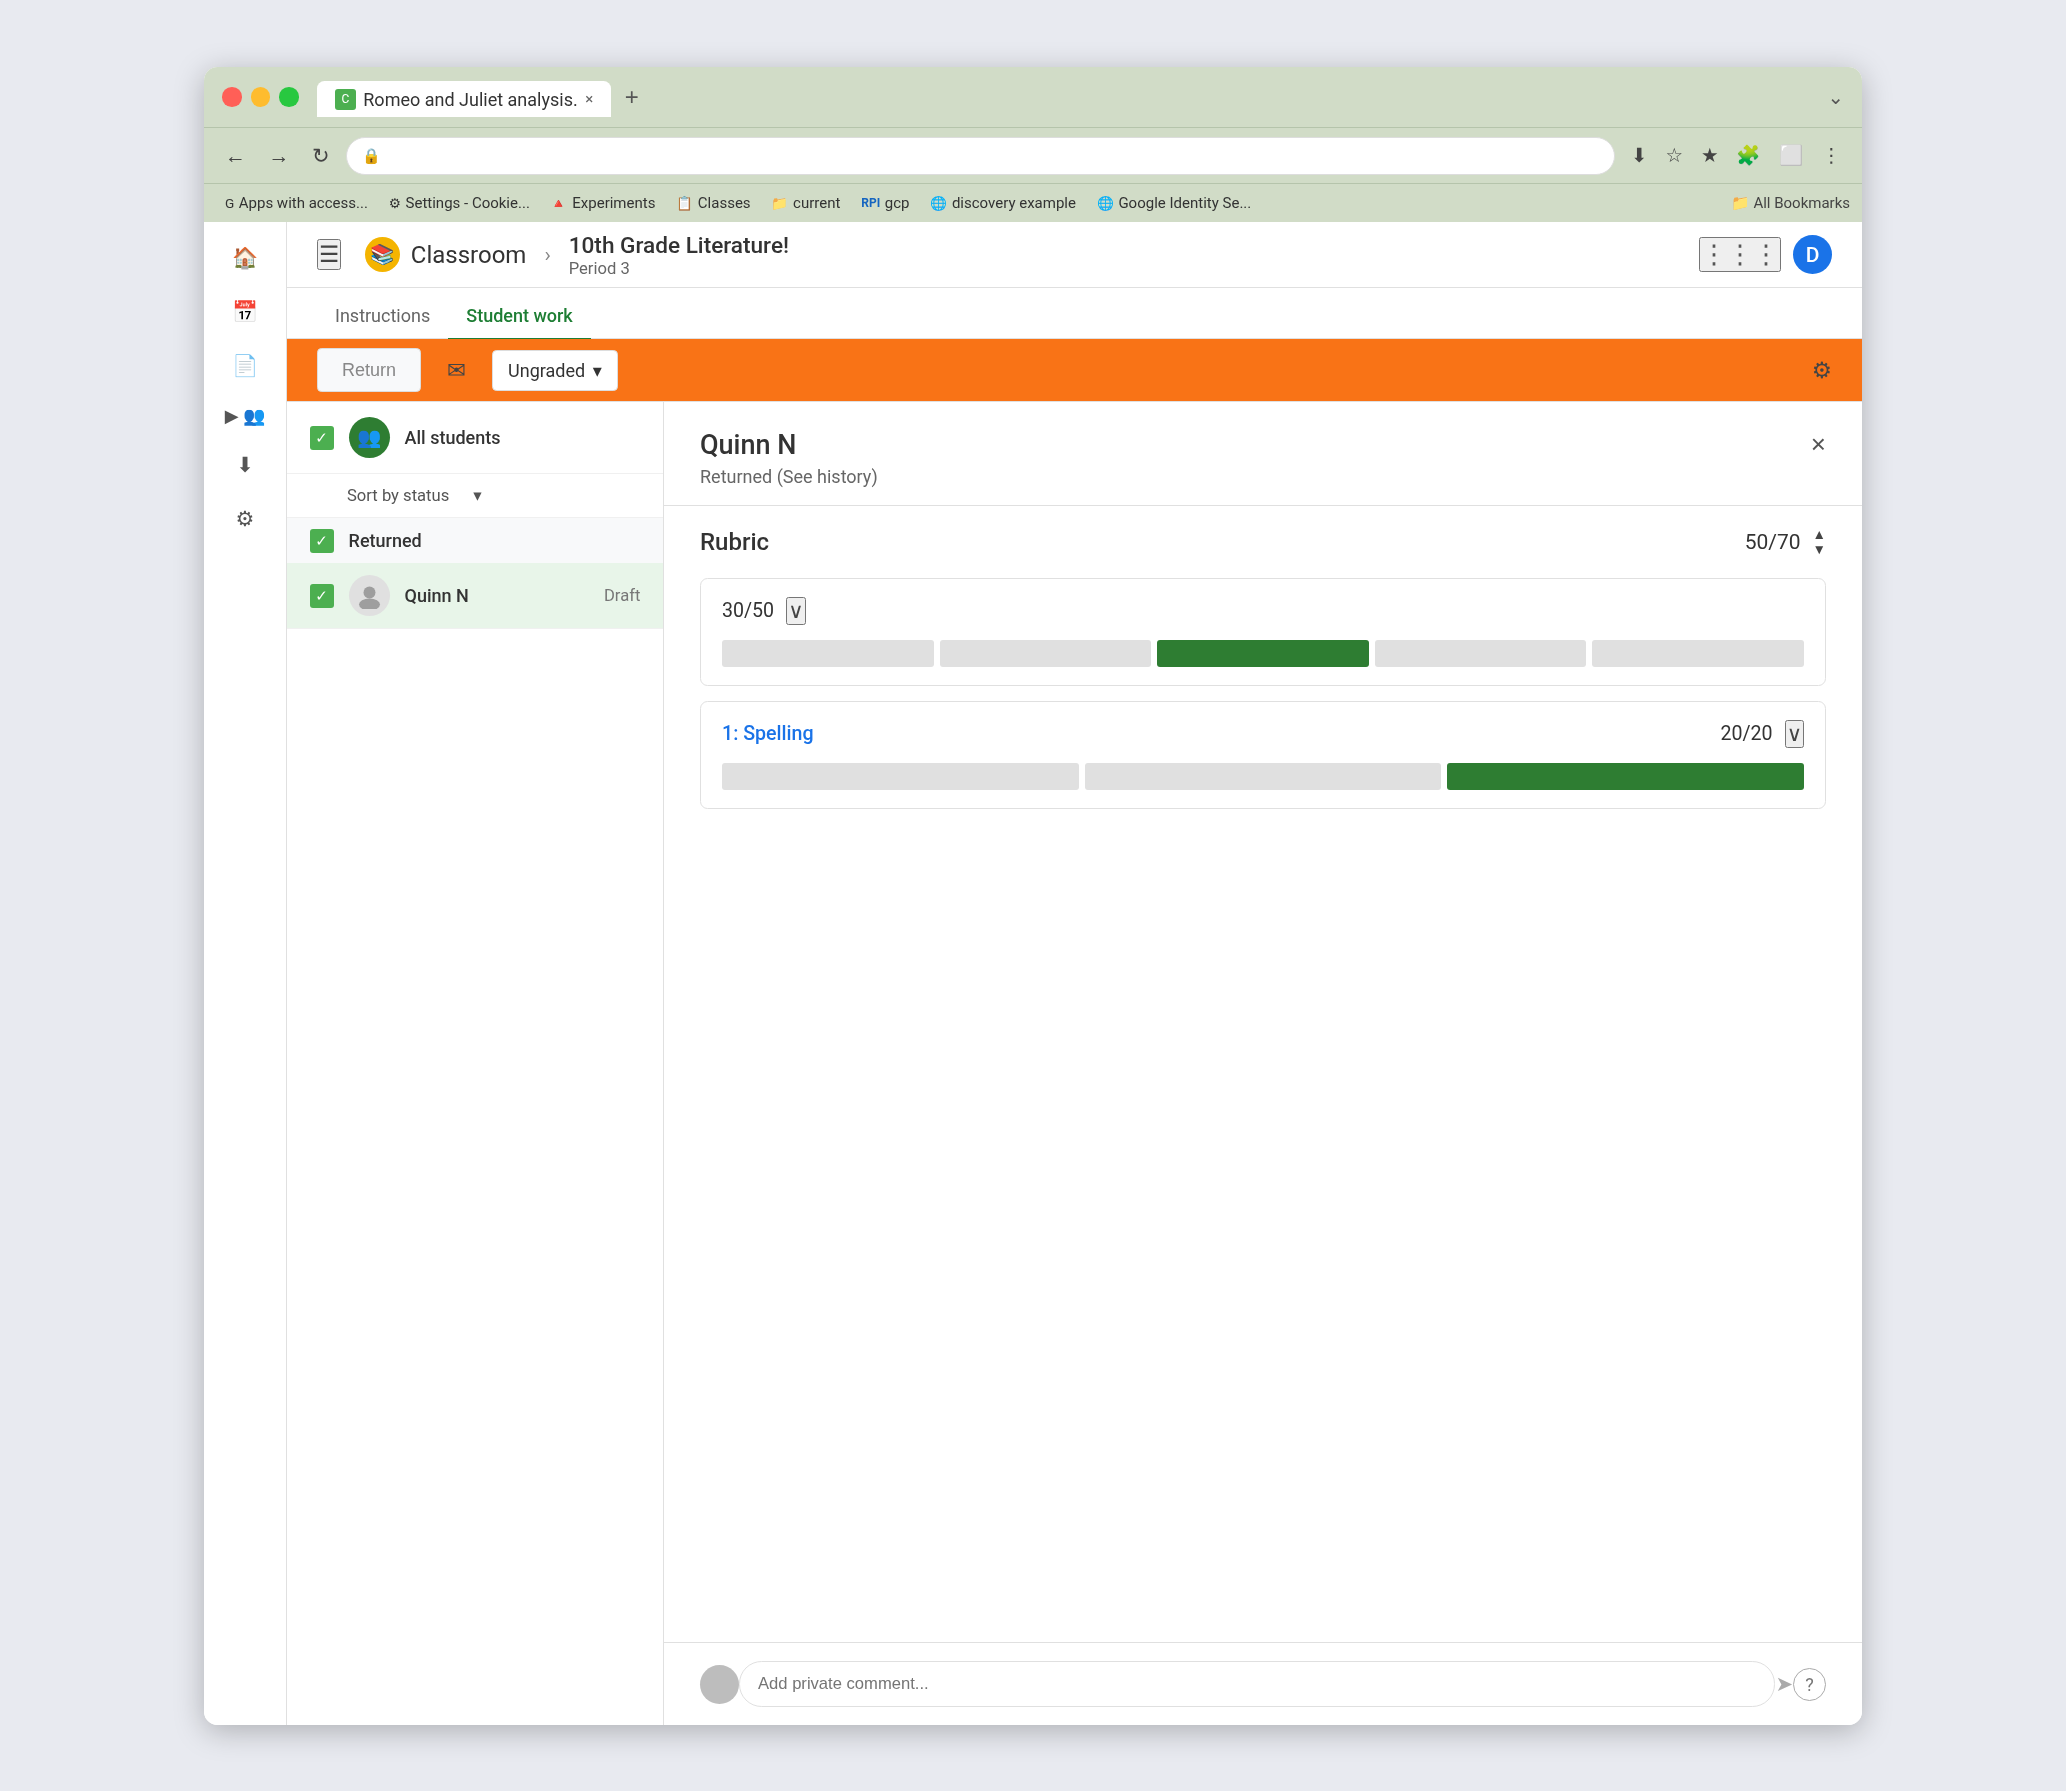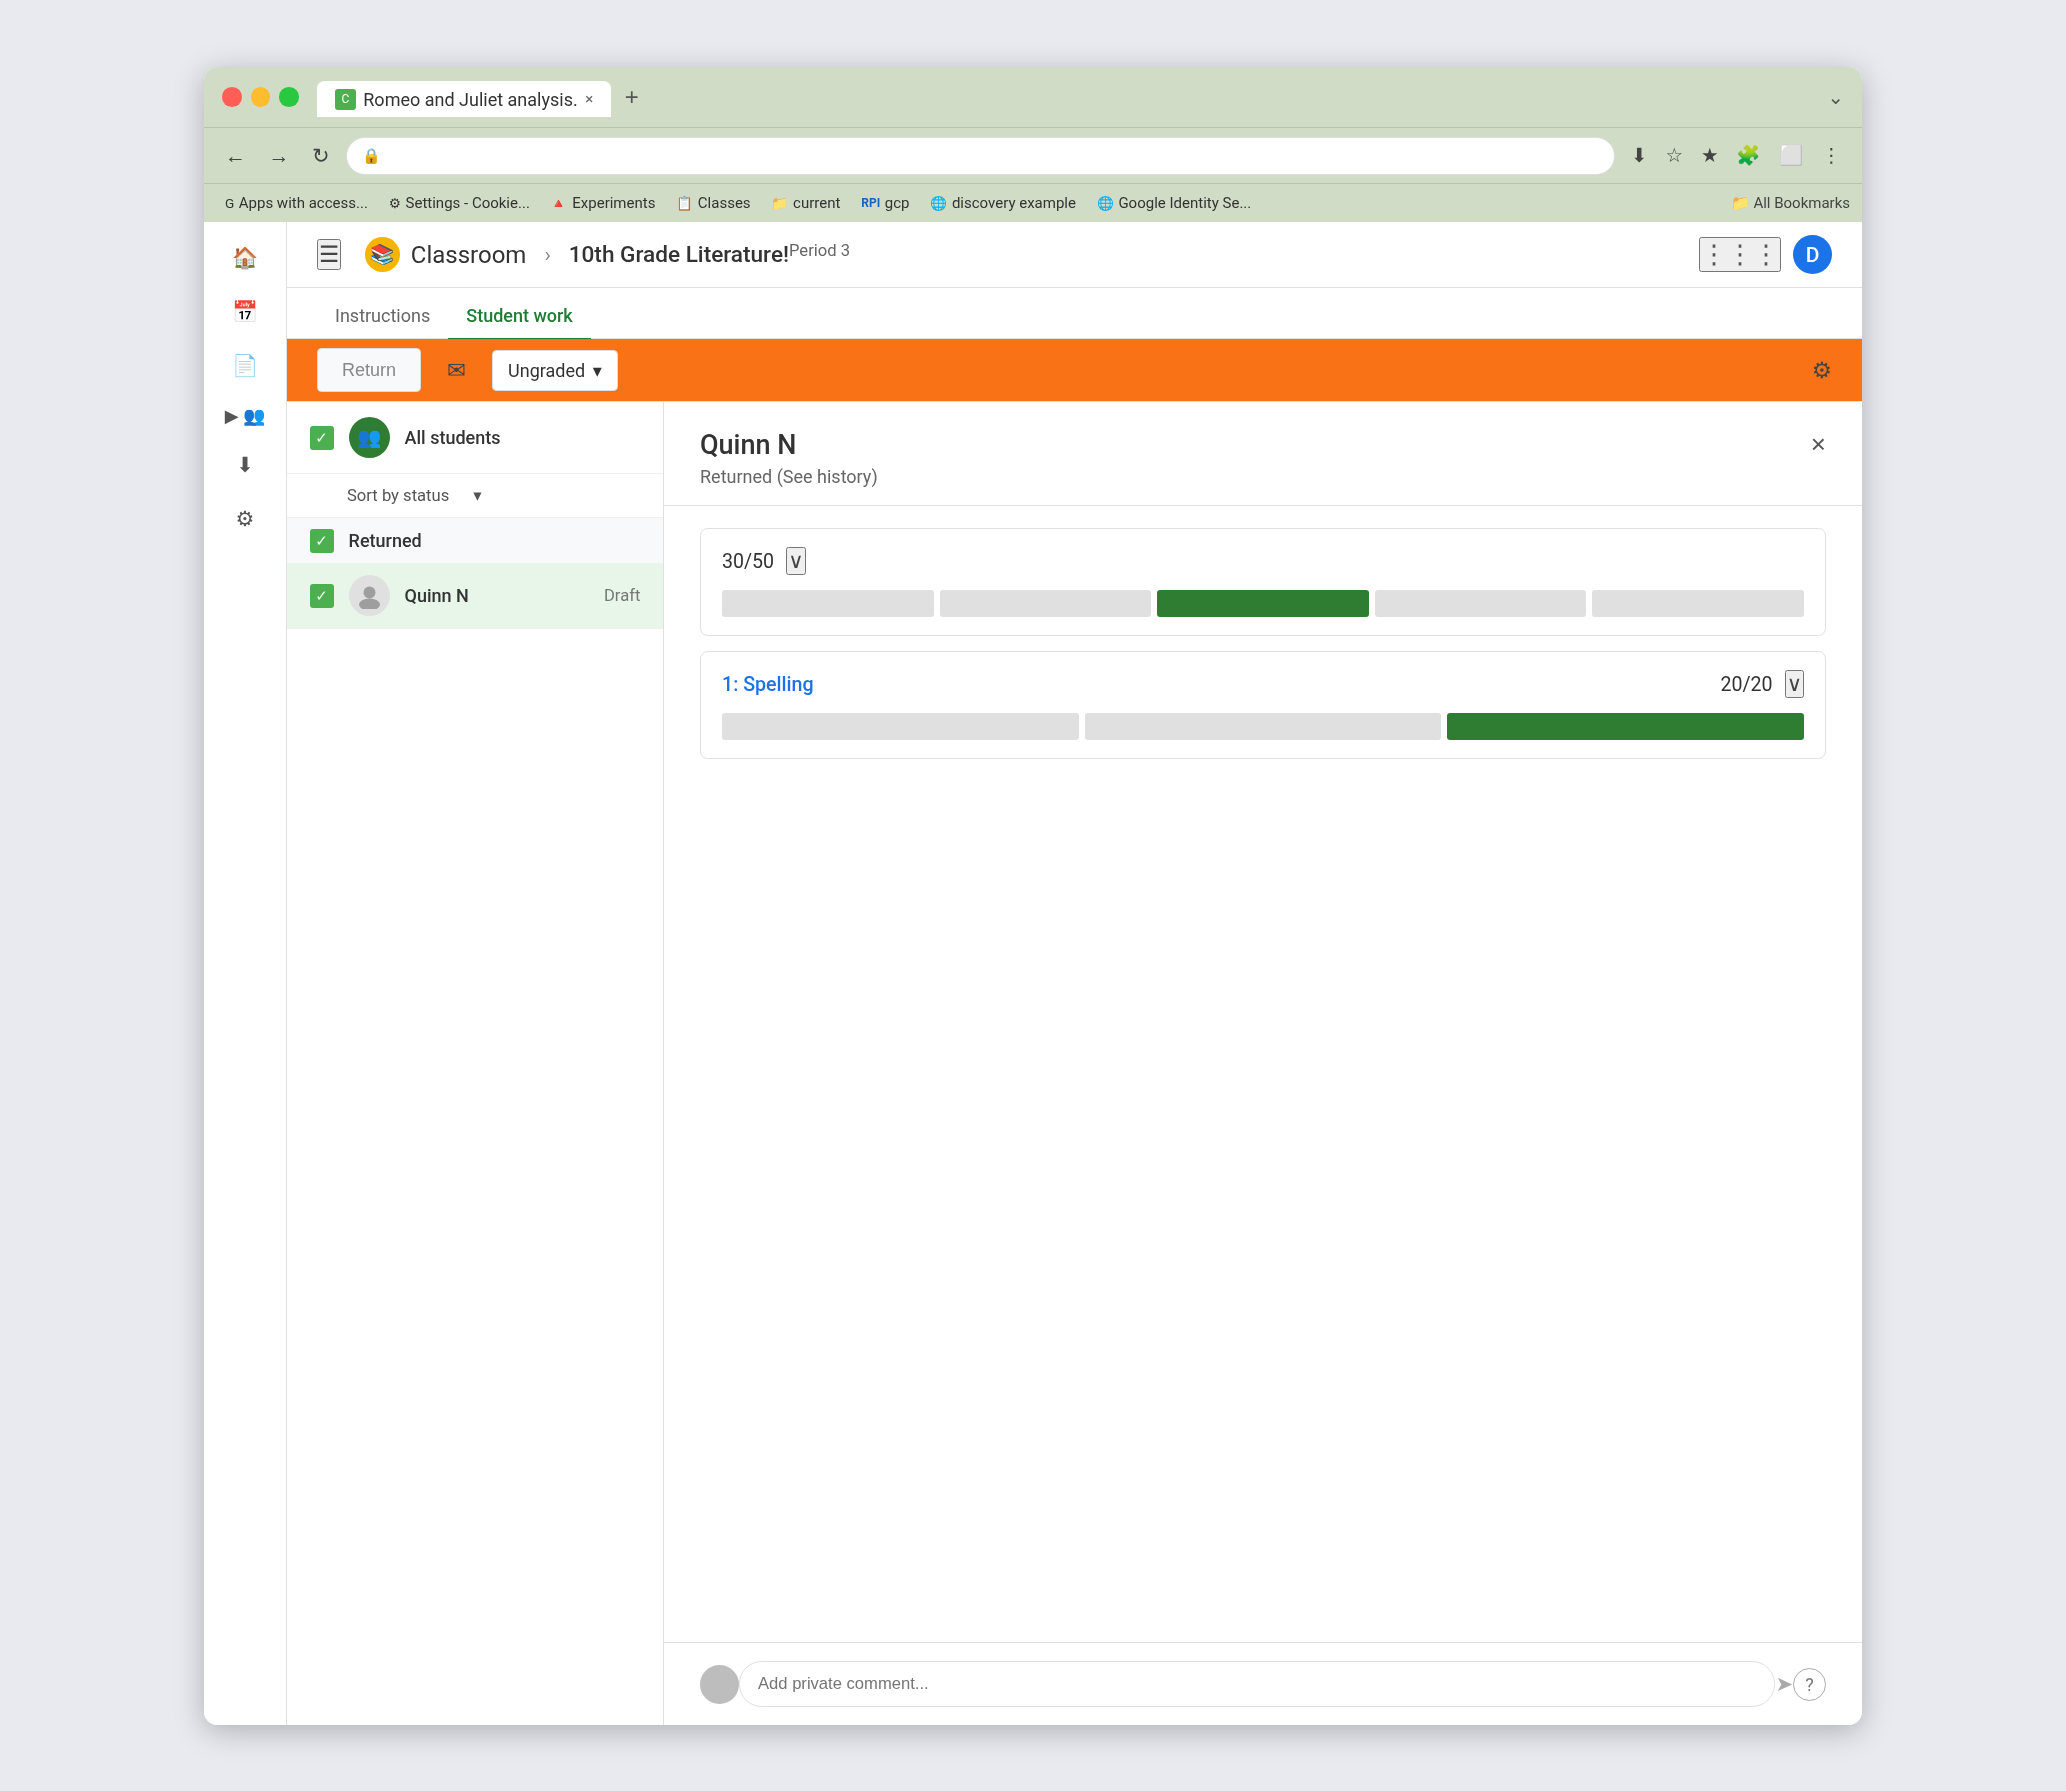--- a/index.html
+++ b/index.html
@@ -149,21 +149,21 @@
     }
     .logo-icon {
       width: 35px; height: 35px;
       background: #f4b400;
       border-radius: 50%;
       display: flex; align-items: center; justify-content: center;
       color: #fff;
       font-size: 18px;
     }
     .breadcrumb-arrow { color: #888; font-size: 21px; margin: 0 6px; }
-    .course-title-area { display: flex; }
+    .course-title-area { display: flex; flex-direction: column; }
     .course-name { font-size: 22.6px; color: #333; font-weight: 500; }
     .course-period { font-size: 16.6px; color: #666; }
     .header-right { margin-left: auto; display: flex; align-items: center; gap: 12px; }
     .apps-grid-btn { font-size: 26px; color: #555; cursor: pointer; }
     .user-avatar {
       width: 39px; height: 39px;
       background: #1a73e8;
       border-radius: 50%;
       display: flex; align-items: center; justify-content: center;
       color: #fff; font-size: 21px; font-weight: 500;
@@ -578,20 +578,28 @@
 
         <div class="right-panel-header">
           <div>
             <div class="student-detail-name">Quinn N</div>
             <div class="student-detail-status">Returned (See history)</div>
           </div>
           <button class="close-btn">×</button>
         </div>
 
         <div class="rubric-section">
+          <div class="rubric-header">
+            <span class="rubric-title">Rubric</span>
+            <span class="rubric-score">50/70</span>
+            <div class="rubric-arrows">
+              <span class="rubric-arrow">▲</span>
+              <span class="rubric-arrow">▼</span>
+            </div>
+          </div>
 
           <div class="rubric-item">
             <div class="rubric-item-header">
               <span class="rubric-item-score">30/50</span>
               <button class="expand-btn">∨</button>
             </div>
             <div class="rubric-bar">
               <div class="bar-segment"></div>
               <div class="bar-segment"></div>
               <div class="bar-segment active"></div>

